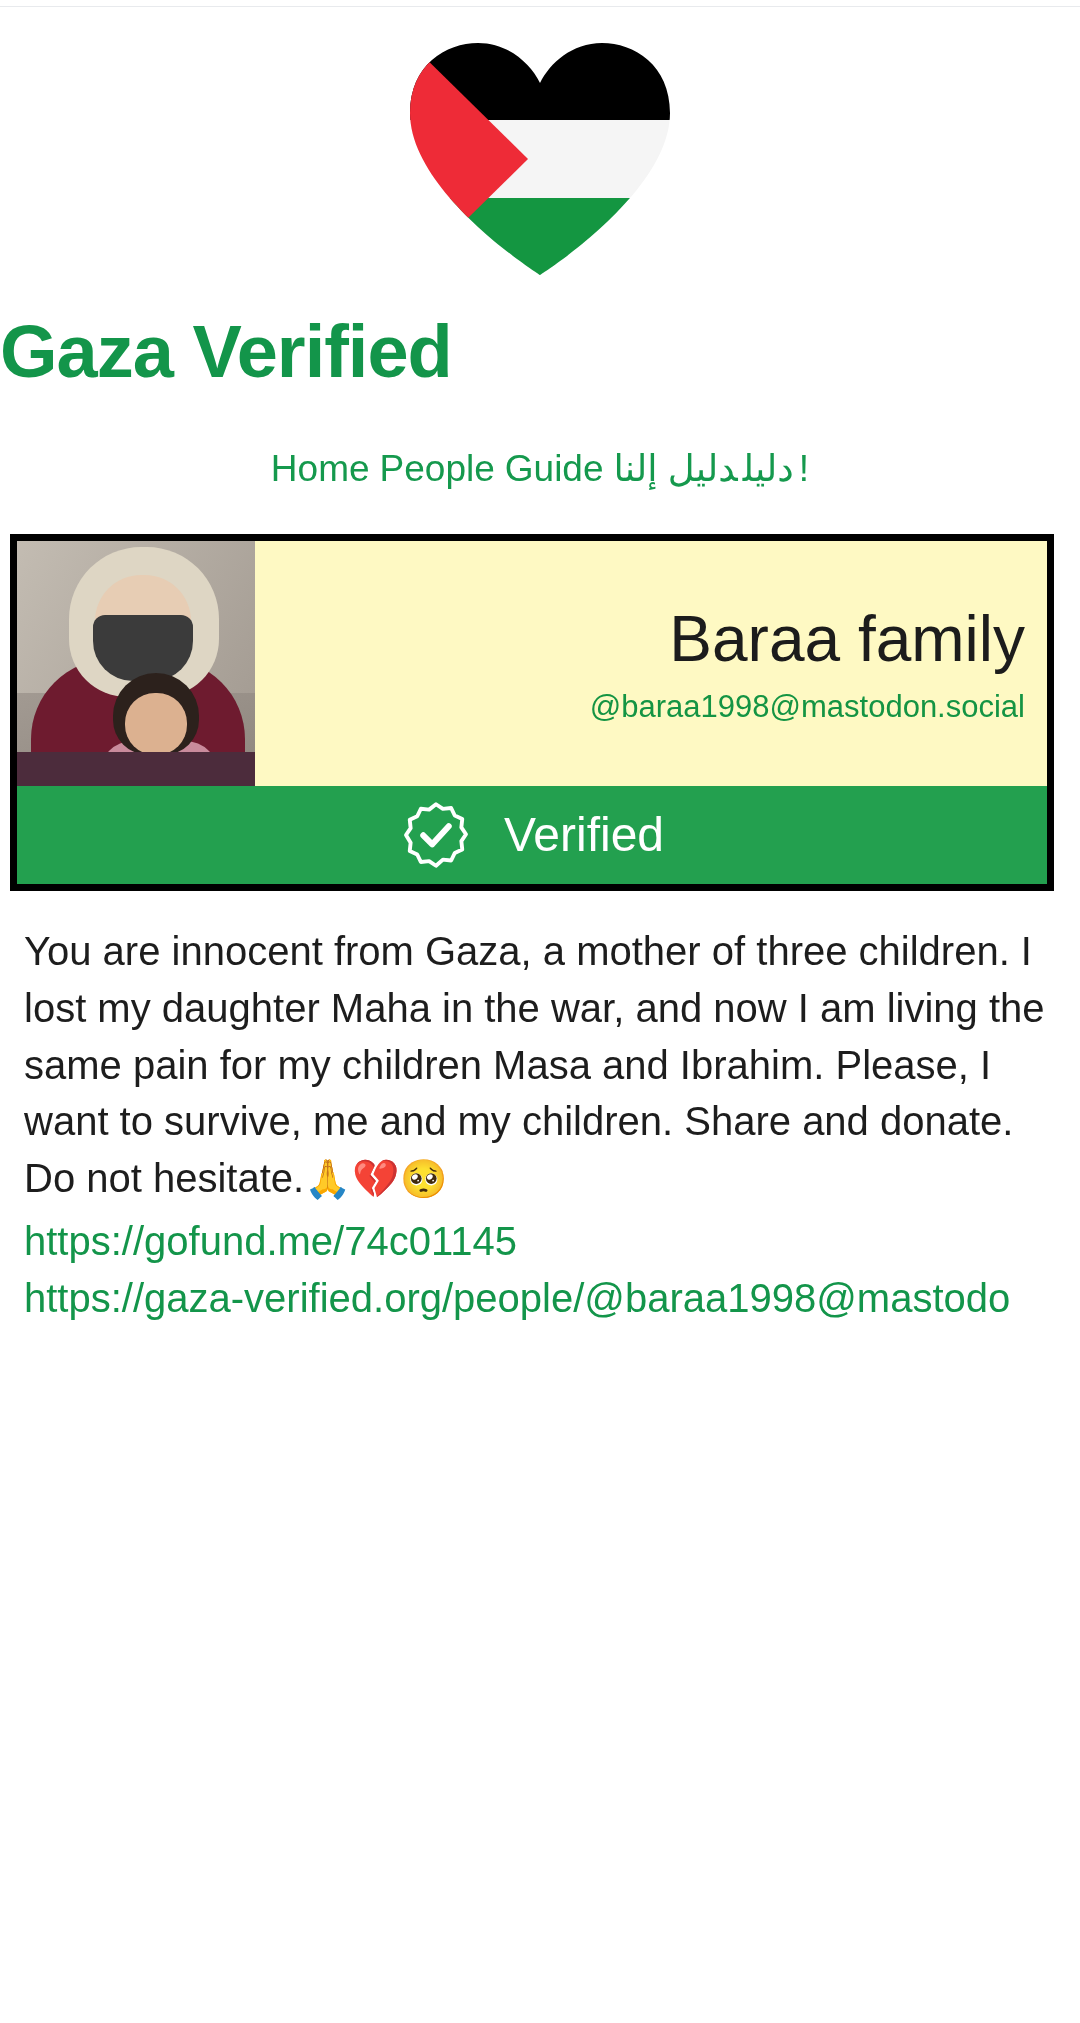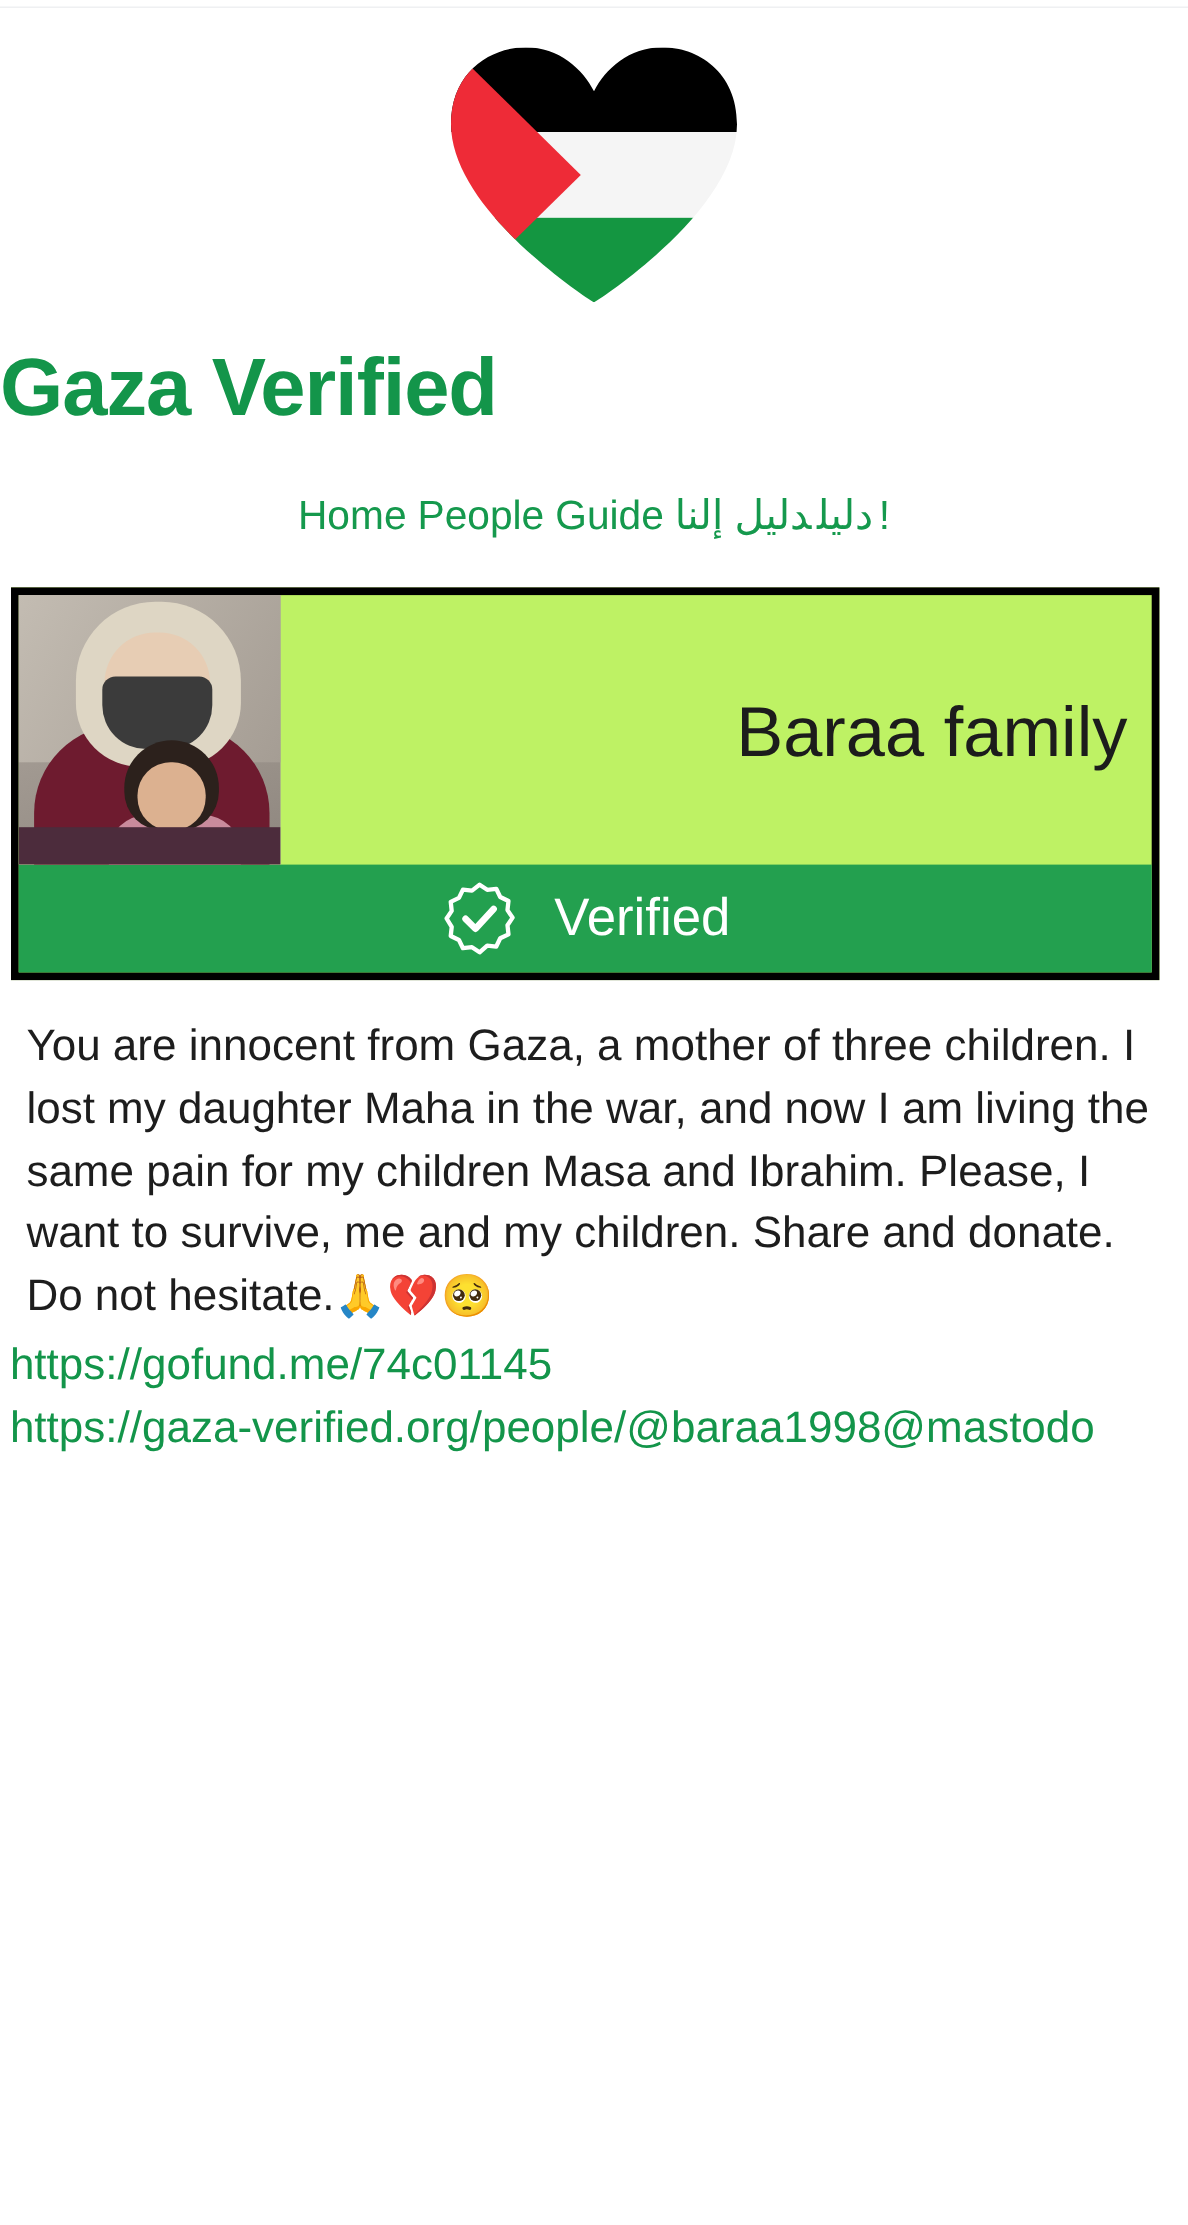--- a/index.html
+++ b/index.html
@@ -82,21 +82,21 @@
     text-decoration: none;
     margin: 0 5px;
     white-space: nowrap;
   }
   .nav a.rtl { direction: rtl; }
 
   
   .card {
     margin: 40px 26px 0 10px;
     border: 7px solid #000000;
-    background: #bef264;
+    background: #fef9c3;
     box-sizing: border-box;
   }
   .card-top {
     display: flex;
     align-items: stretch;
     height: 245px;
   }
   .avatar {
     width: 238px;
     flex: 0 0 238px;
@@ -205,21 +205,21 @@
   
   .body-copy {
     margin: 32px 24px 0 24px;
     font-size: 40px;
     line-height: 1.42;
     color: #1d1d1d;
     word-wrap: break-word;
   }
   .emoji { font-size: 38px; letter-spacing: 1px; }
   .links {
-    margin: 6px 24px 0 9px;
+    margin: 6px 24px 0 24px;
     font-size: 40px;
     line-height: 1.42;
   }
   .links a {
     color: #13954a;
     text-decoration: none;
     display: block;
     word-break: break-all;
   }
 </style>
@@ -254,20 +254,21 @@
         <div class="ph-hijab"></div>
         <div class="ph-face"></div>
         <div class="ph-mask"></div>
         <div class="ph-child-body"></div>
         <div class="ph-child-head"></div>
         <div class="ph-child-face"></div>
         <div class="ph-blanket"></div>
       </div>
       <div class="card-info">
         <div class="card-name">Baraa family</div>
+        <div class="card-handle">@baraa1998@mastodon.social</div>
       </div>
     </div>
     <div class="verified-bar">
       <svg class="badge-icon" viewBox="0 0 48 48">
         <path d="M24 3.5l4.6 3.1 5.5-.6 2.4 5 5 2.4-.6 5.5 3.1 4.6-3.1 4.6.6 5.5-5 2.4-2.4 5-5.5-.6L24 44.5l-4.6-3.1-5.5.6-2.4-5-5-2.4.6-5.5L4 24l3.1-4.6-.6-5.5 5-2.4 2.4-5 5.5.6z" fill="none" stroke="#ffffff" stroke-width="2.6" stroke-linejoin="round"></path>
         <path d="M15.5 24.2l6 6 11-12" fill="none" stroke="#ffffff" stroke-width="4" stroke-linecap="round" stroke-linejoin="round"></path>
       </svg>
       <span class="verified-text">Verified</span>
     </div>
   </div>

